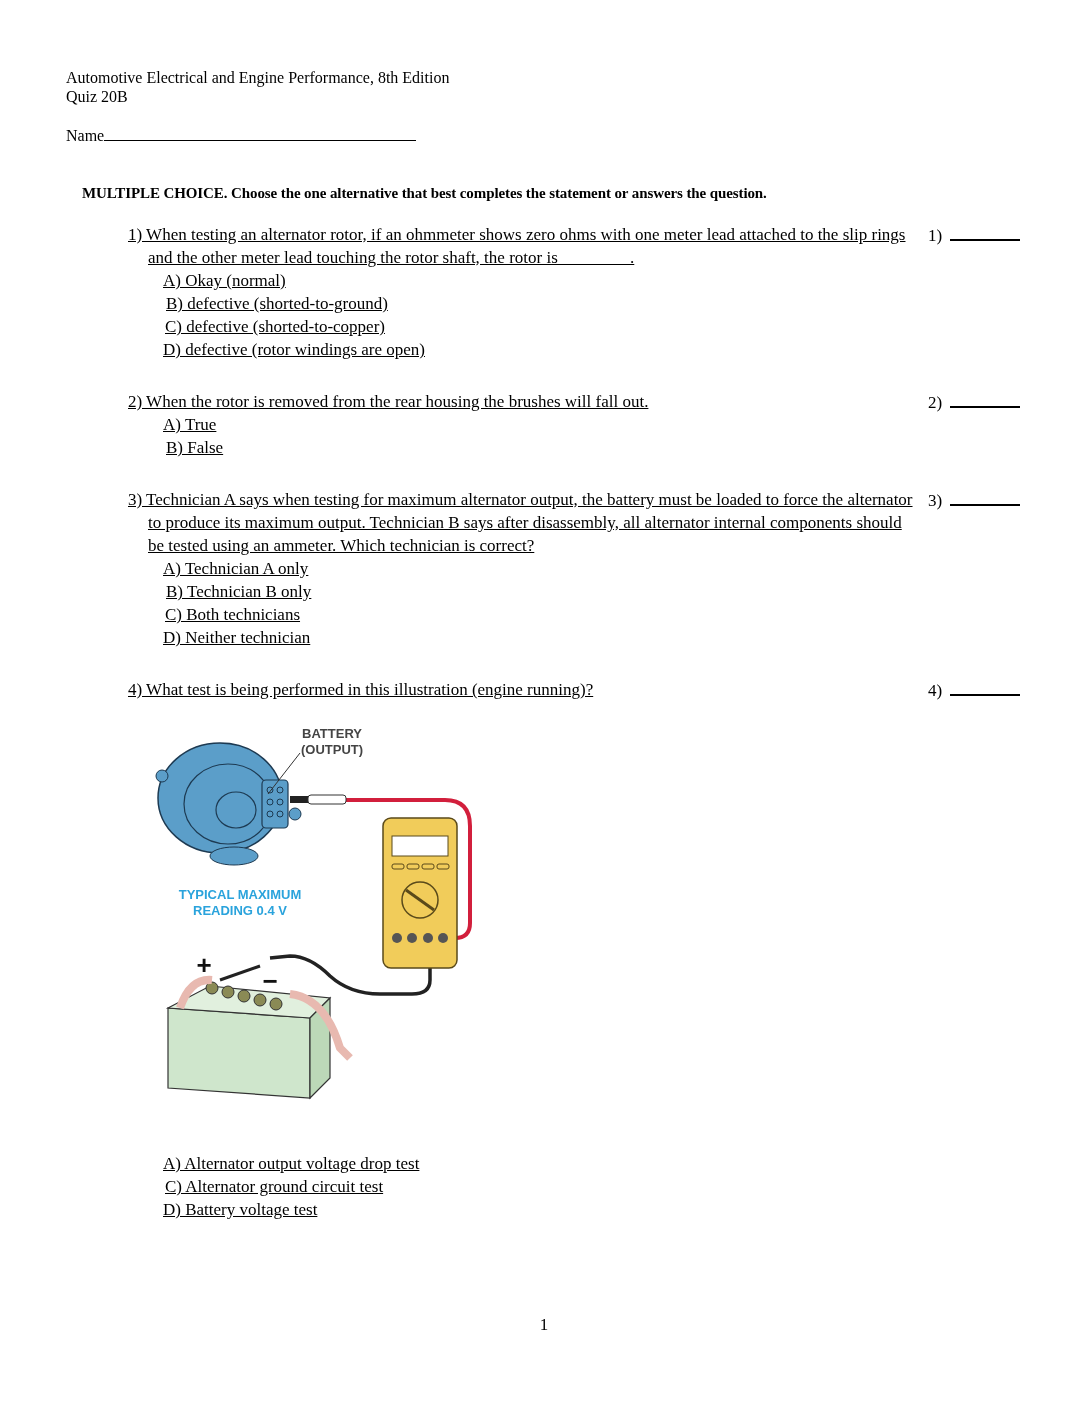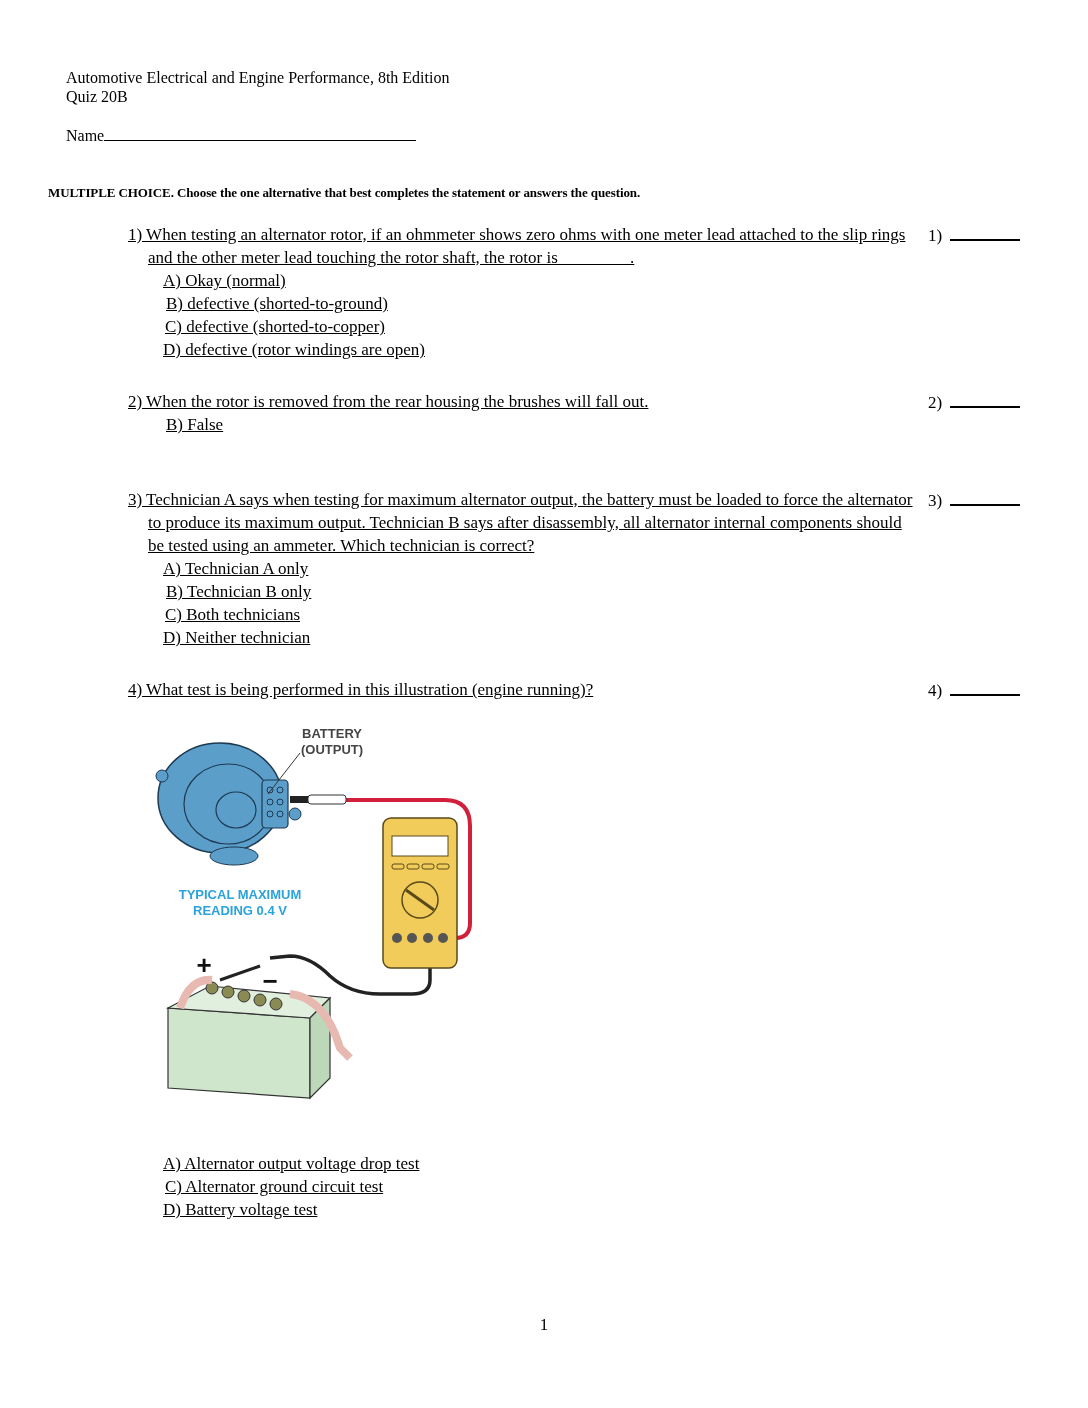--- a/index.html
+++ b/index.html
@@ -1,21 +1,21 @@
 <!DOCTYPE html>
 <html><head>
 <meta charset="utf-8">
 <style>
   html, body { margin: 0; padding: 0; background: #ffffff; }
   body { width: 1088px; height: 1408px; position: relative; overflow: hidden;
          font-family: "Liberation Serif", "DejaVu Serif", serif; color: #000; }
   .abs { position: absolute; }
   .hdr { font-size: 16px; line-height: 19px; left: 66px; }
   .name-line { display: inline-block; width: 312px; border-bottom: 1px solid #000; height: 14px; vertical-align: baseline; }
-  .section { left: 48px; top: 185px; font-size: 13px; font-weight: bold; white-space: nowrap; letter-spacing: -0.1px; }
+  .section { left: 82px; top: 185px; font-size: 15px; font-weight: bold; white-space: nowrap; letter-spacing: -0.1px; }
   .q { left: 128px; width: 790px; font-size: 17px; line-height: 23px; text-decoration: underline; }
   .q .stem { padding-left: 20px; text-indent: -20px; }
   .opts { margin-left: 35px; }
   .opt { white-space: nowrap; }
   .ans { left: 928px; font-size: 17px; line-height: 23px; white-space: nowrap; }
   .ans .blank { display: inline-block; width: 70px; border-bottom: 2px solid #000; margin-left: 8px; height: 16px; vertical-align: baseline; }
   .page-num { left: 0; width: 1088px; text-align: center; top: 1315px; font-size: 17px; }
   .figure { left: 140px; top: 718px; width: 350px; height: 400px; }
   .fig-label { font-family: "Liberation Sans", "DejaVu Sans", sans-serif; font-weight: bold; font-size: 13px; line-height: 15px; text-align: center; }
 </style>
@@ -39,20 +39,21 @@
     <div class="opt">D) defective (rotor windings are open)</div>
   </div>
 </div>
 <div class="abs ans" style="top:223px;">
   <span>1)</span><span class="blank"></span>
 </div>
 
 <div class="abs q" style="top:390px;">
   <div class="stem">2) When the rotor is removed from the rear housing the brushes will fall out.</div>
   <div class="opts">
+    <div class="opt">A) True</div>
     <div class="opt" style="padding-left:3px">B) False</div>
   </div>
 </div>
 <div class="abs ans" style="top:390px;">
   <span>2)</span><span class="blank"></span>
 </div>
 
 <div class="abs q" style="top:488px;">
   <div class="stem">3) Technician A says when testing for maximum alternator output, the battery must be loaded to force the alternator to produce its maximum output. Technician B says after disassembly, all alternator internal components should be tested using an ammeter. Which technician is correct?</div>
   <div class="opts">

